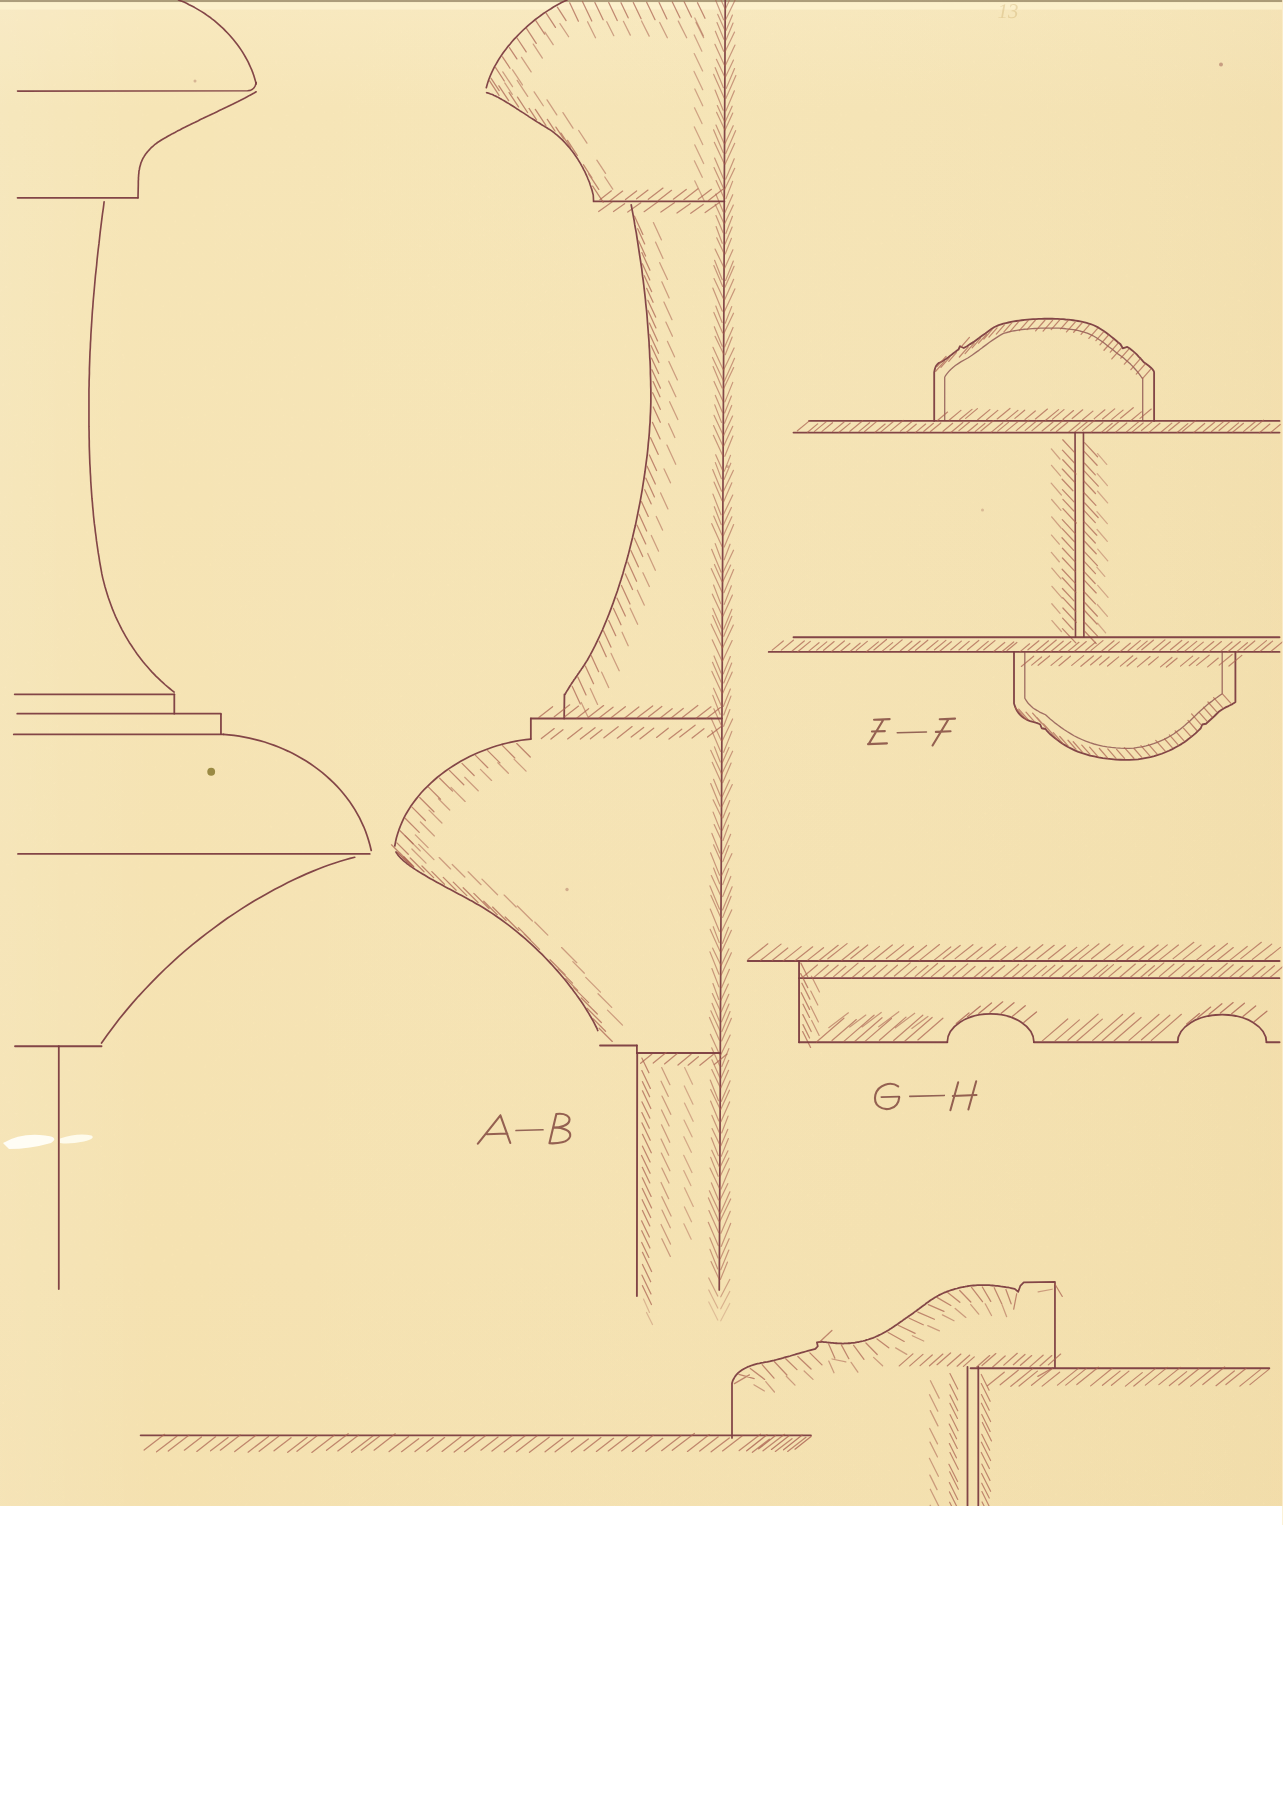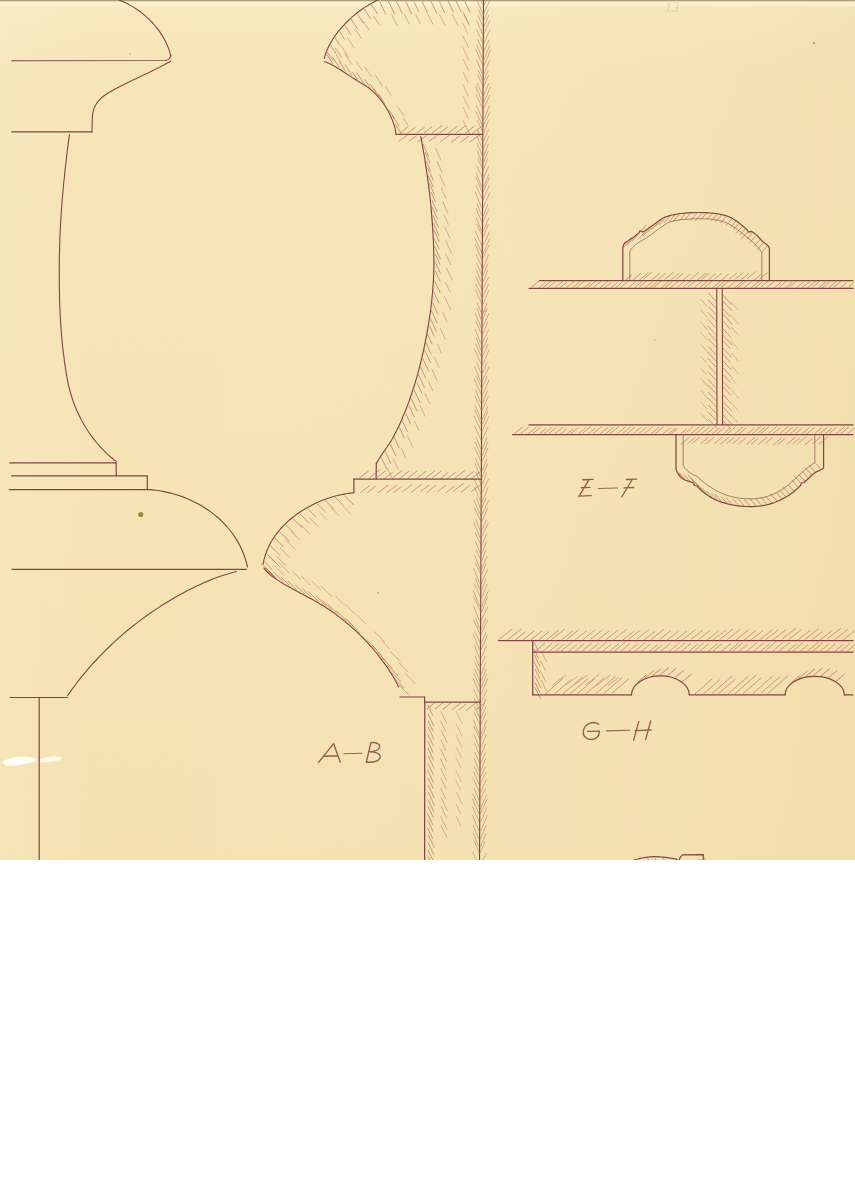--- a/index.html
+++ b/index.html
@@ -1,14 +1,14 @@
 <!DOCTYPE html>
 <html><head><meta charset="utf-8"><style>
 html,body{margin:0;padding:0;}
-#page{position:relative;width:855px;height:860px;background:#f8e4af;overflow:hidden;}
+#page{position:relative;width:855px;height:1004px;background:#f8e4af;overflow:hidden;}
 </style></head><body>
 <div id="page">
 <svg width="855" height="1200" viewBox="0 0 855 1200">
 <defs>
 <filter id="paper" x="0" y="0" width="100%" height="100%">
 <feTurbulence type="fractalNoise" baseFrequency="0.55" numOctaves="2" seed="7" result="n"></feTurbulence>
 <feColorMatrix in="n" type="matrix" values="0 0 0 0 0.55 0 0 0 0 0.42 0 0 0 0 0.25 0.9 0.9 0.9 0 0"></feColorMatrix>
 </filter>
 <linearGradient id="vg" x1="0" y1="0" x2="0" y2="1">
 <stop offset="0" stop-color="#fcedc3"></stop>

